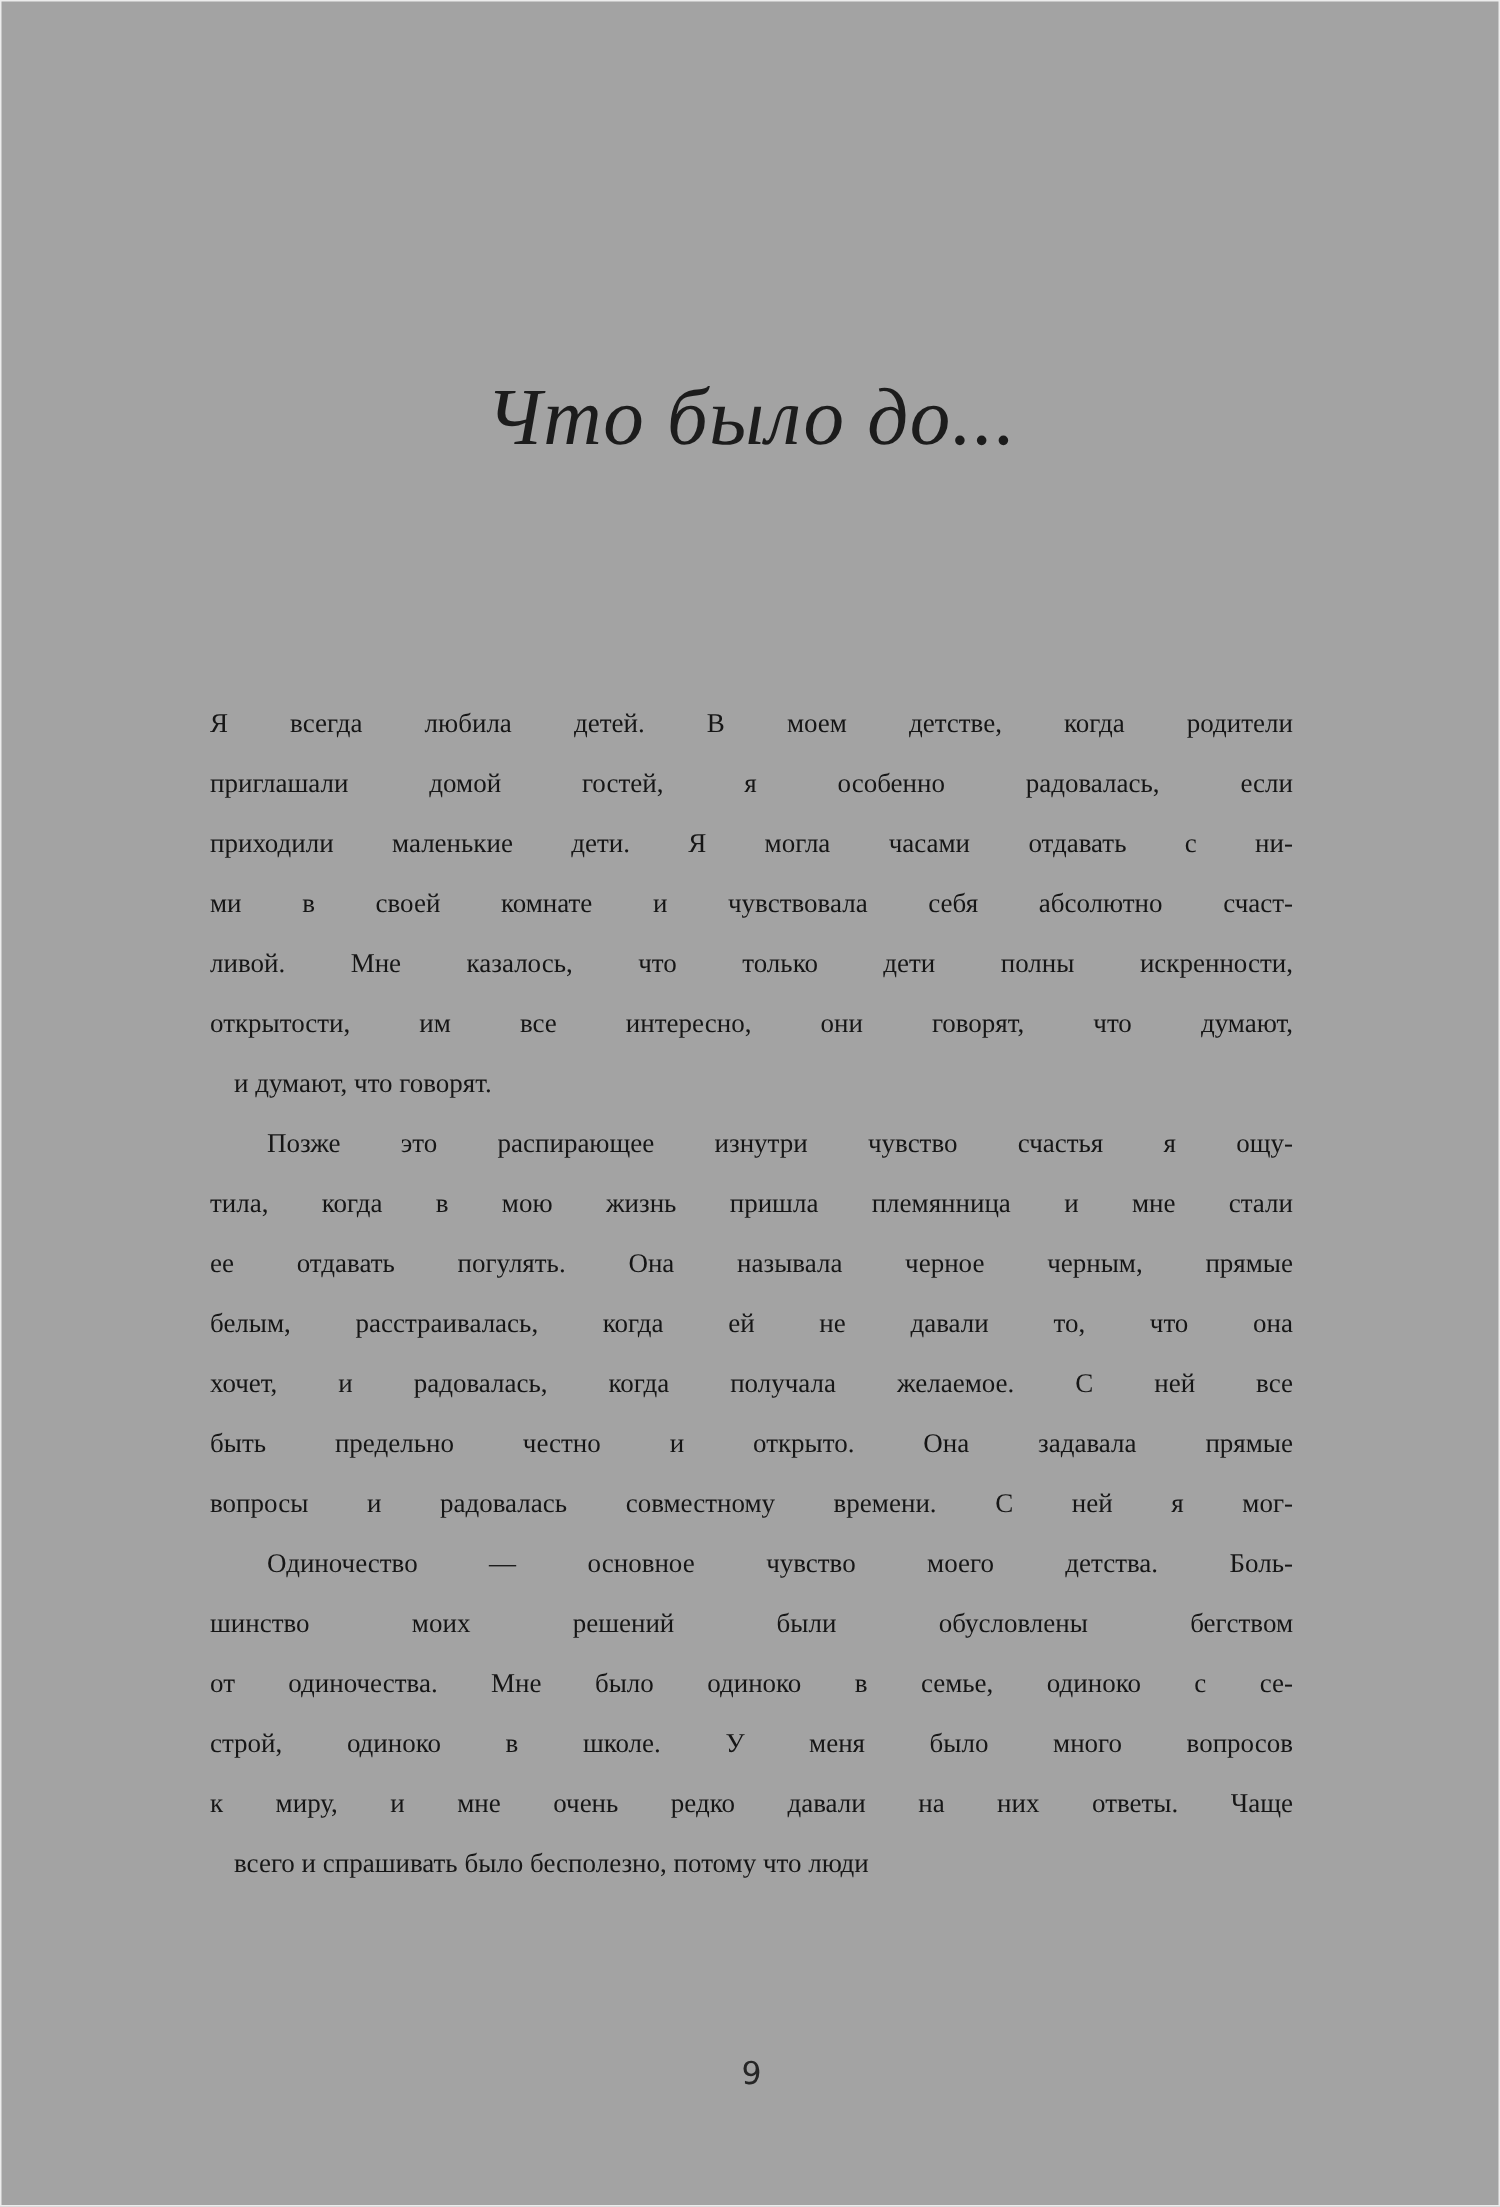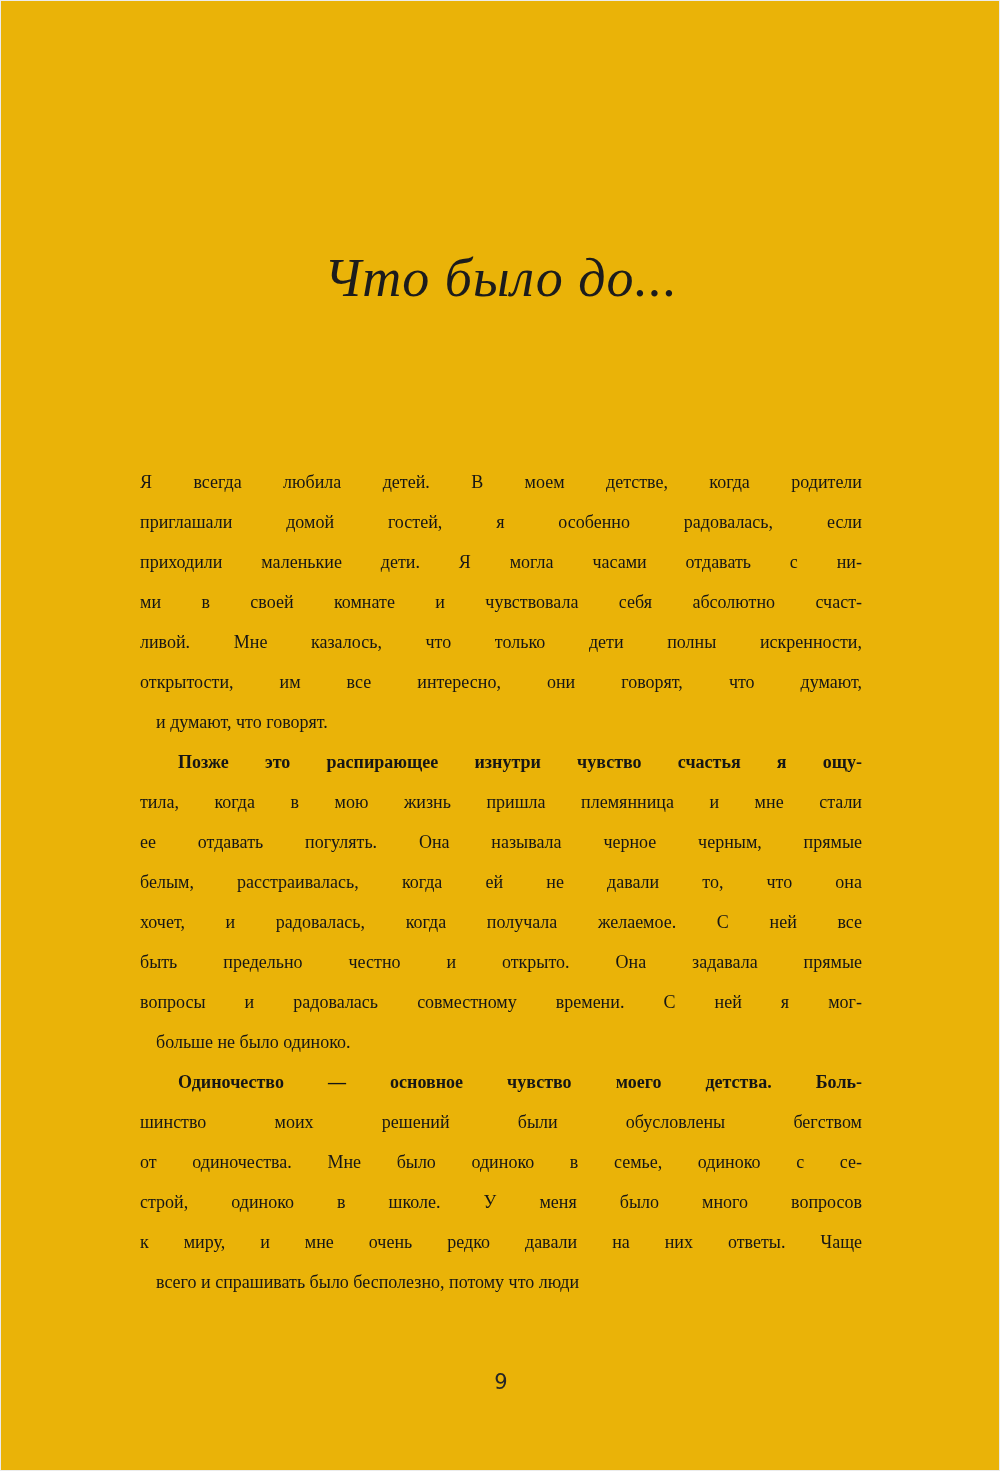--- a/index.html
+++ b/index.html
@@ -4,21 +4,21 @@
 <style>
   html, body {
     margin: 0;
     padding: 0;
     background: #ffffff;
   }
   .page {
     position: relative;
     width: 1000px;
     height: 1471px;
-    background: #eab308;
+    background: #a3a3a3;
     border: 1px solid #ececec;
     box-sizing: border-box;
     overflow: hidden;
     font-family: "Liberation Serif", serif;
   }
   .chapter-title {
     position: absolute;
     top: 238px;
     left: 139px;
     width: 722px;
@@ -50,21 +50,20 @@
     text-align-last: justify;
     white-space: nowrap;
   }
   .line.last {
     text-align-last: left;
     white-space: normal;
     margin-left: 16px;
   }
   .line.first-indent {
     text-indent: 38px;
-    font-weight: bold;
   }
   .page-number {
     position: absolute;
     top: 1369px;
     left: 139px;
     width: 722px;
     text-align: center;
     font-family: "DejaVu Sans", sans-serif;
     font-size: 21px;
     color: #262626;
@@ -87,21 +86,20 @@
         <div class="line last">и думают, что говорят.</div>
       </div>
       <div class="para">
         <div class="line first-indent">Позже это распирающее изнутри чувство счастья я ощу-</div>
         <div class="line">тила, когда в мою жизнь пришла племянница и мне стали</div>
         <div class="line">ее отдавать погулять. Она называла черное черным, прямые</div>
         <div class="line">белым, расстраивалась, когда ей не давали то, что она</div>
         <div class="line">хочет, и радовалась, когда получала желаемое. С ней все</div>
         <div class="line">быть предельно честно и открыто. Она задавала прямые</div>
         <div class="line">вопросы и радовалась совместному времени. С ней я мог-</div>
-        <div class="line last">больше не было одиноко.</div>
       </div>
       <div class="para">
         <div class="line first-indent">Одиночество — основное чувство моего детства. Боль-</div>
         <div class="line">шинство моих решений были обусловлены бегством</div>
         <div class="line">от одиночества. Мне было одиноко в семье, одиноко с се-</div>
         <div class="line">строй, одиноко в школе. У меня было много вопросов</div>
         <div class="line">к миру, и мне очень редко давали на них ответы. Чаще</div>
         <div class="line last">всего и спрашивать было бесполезно, потому что люди</div>
       </div>
     </div>

